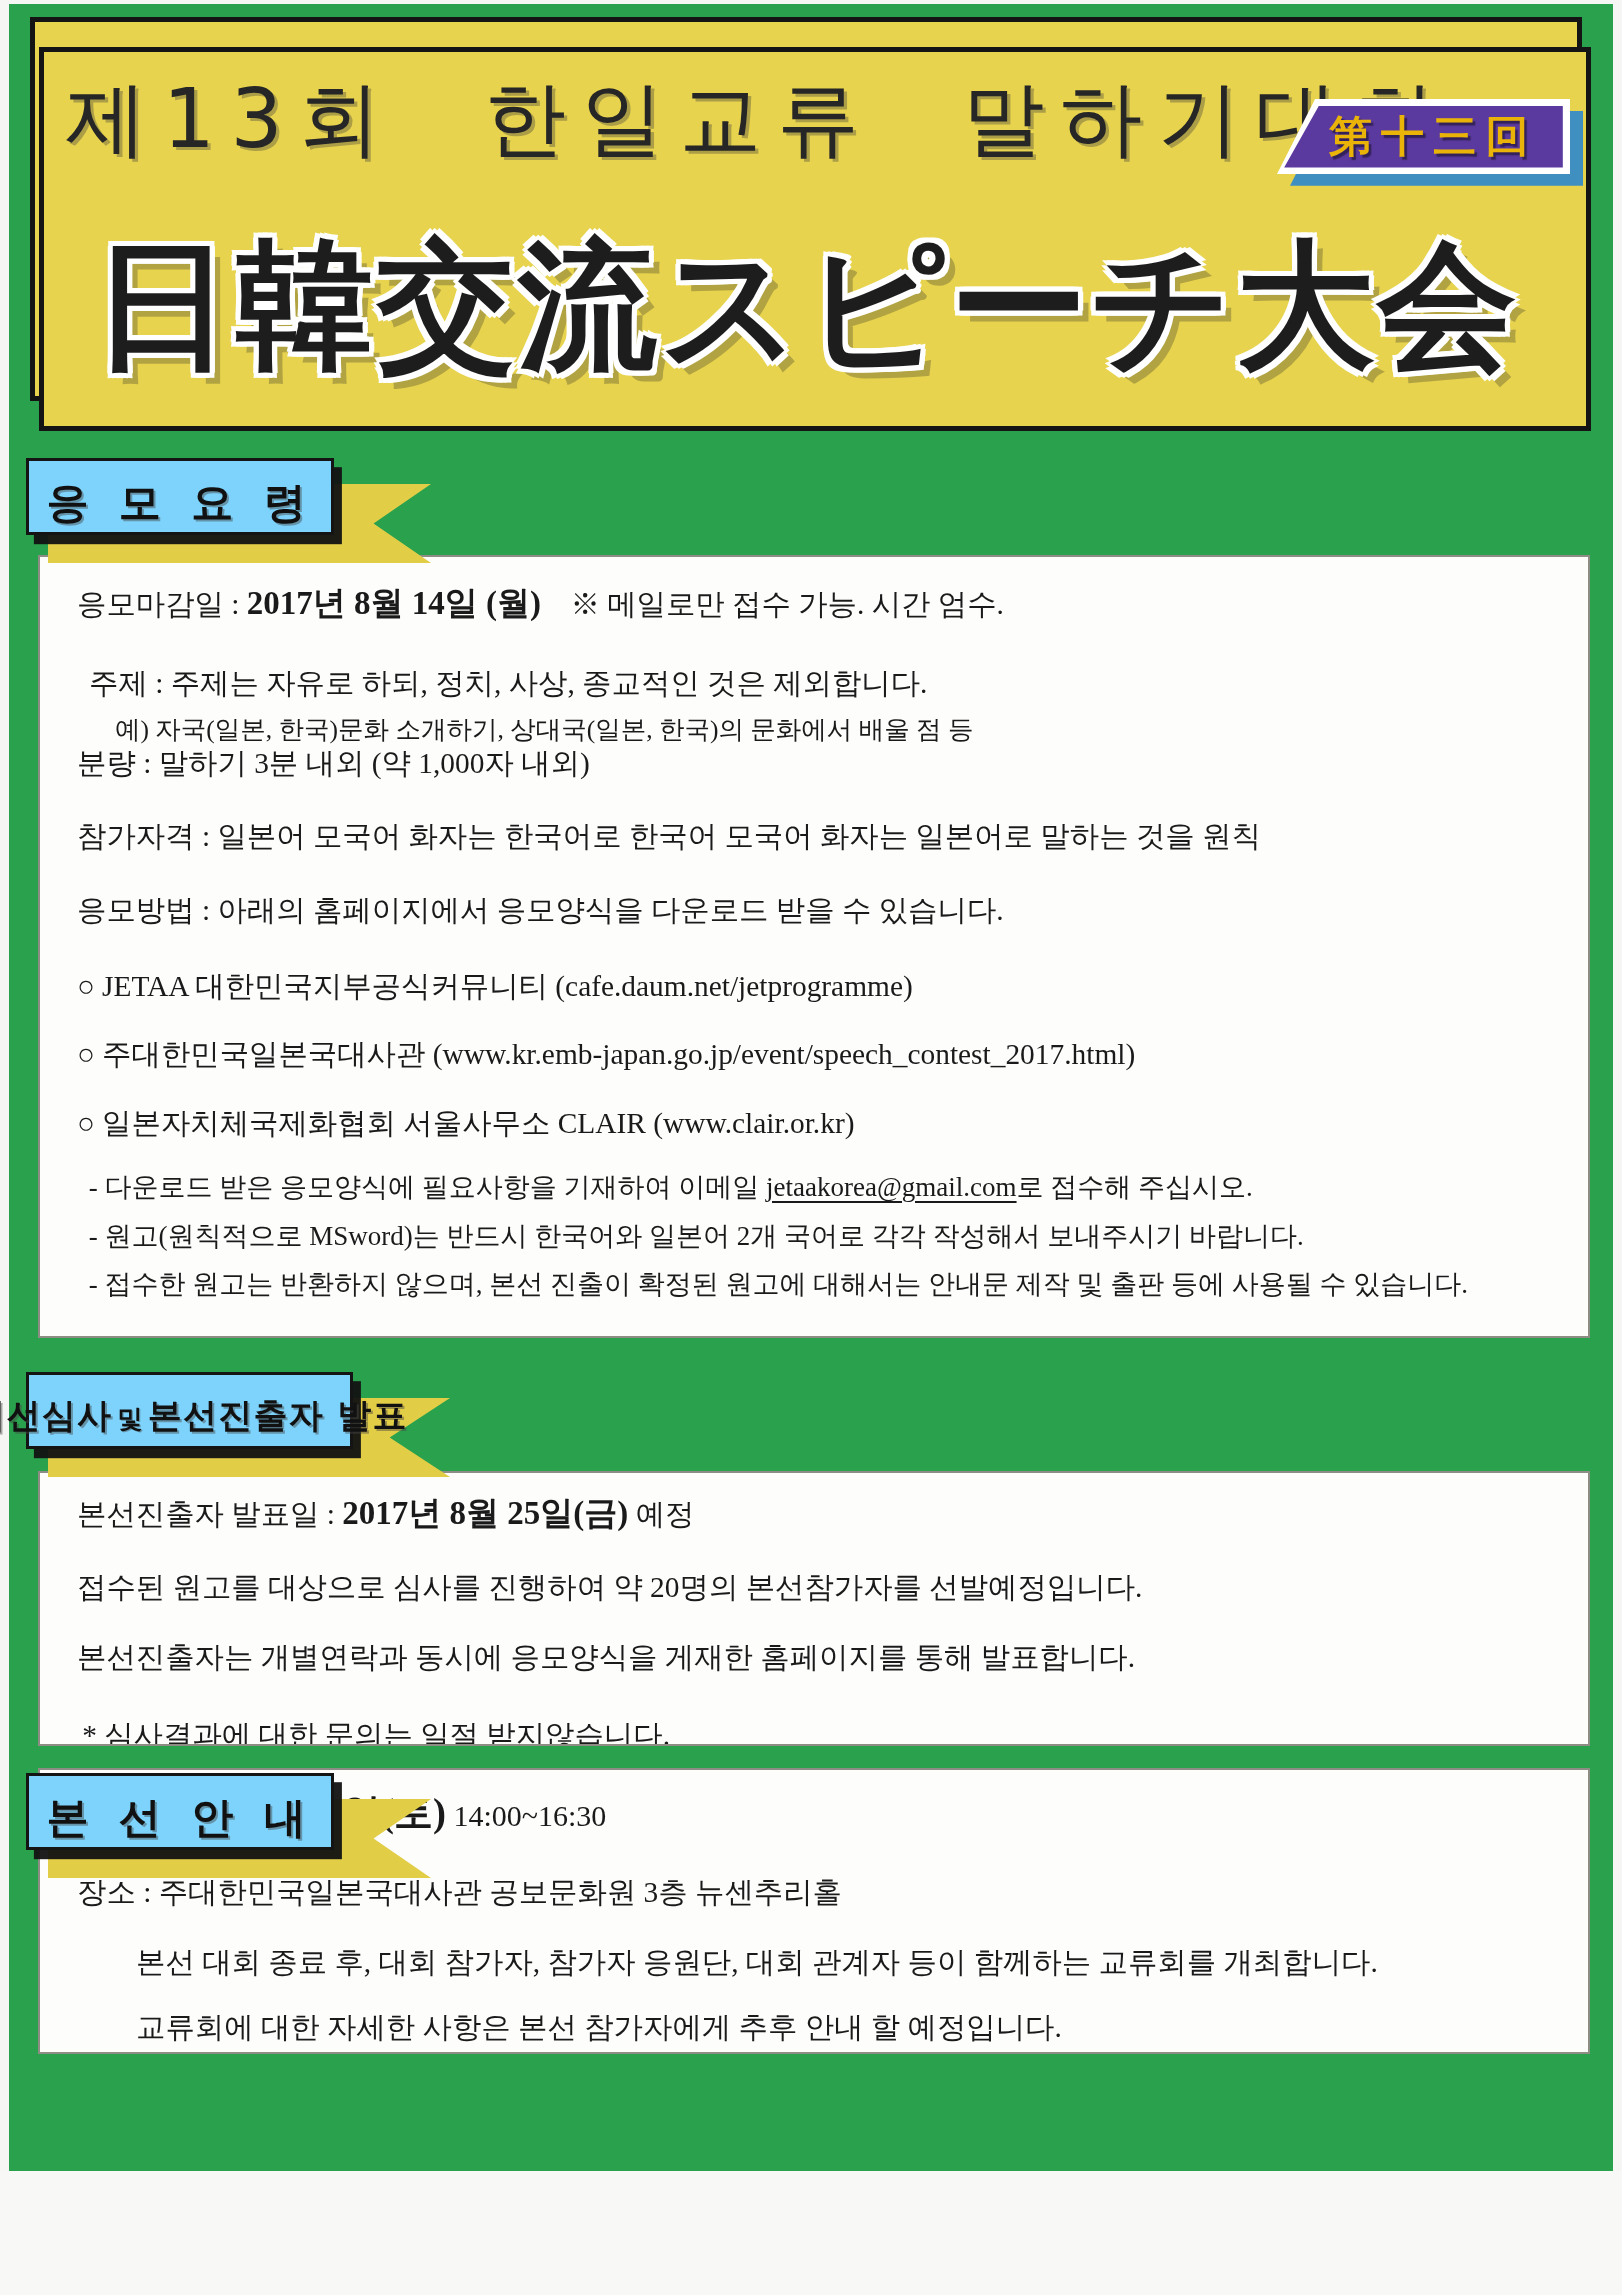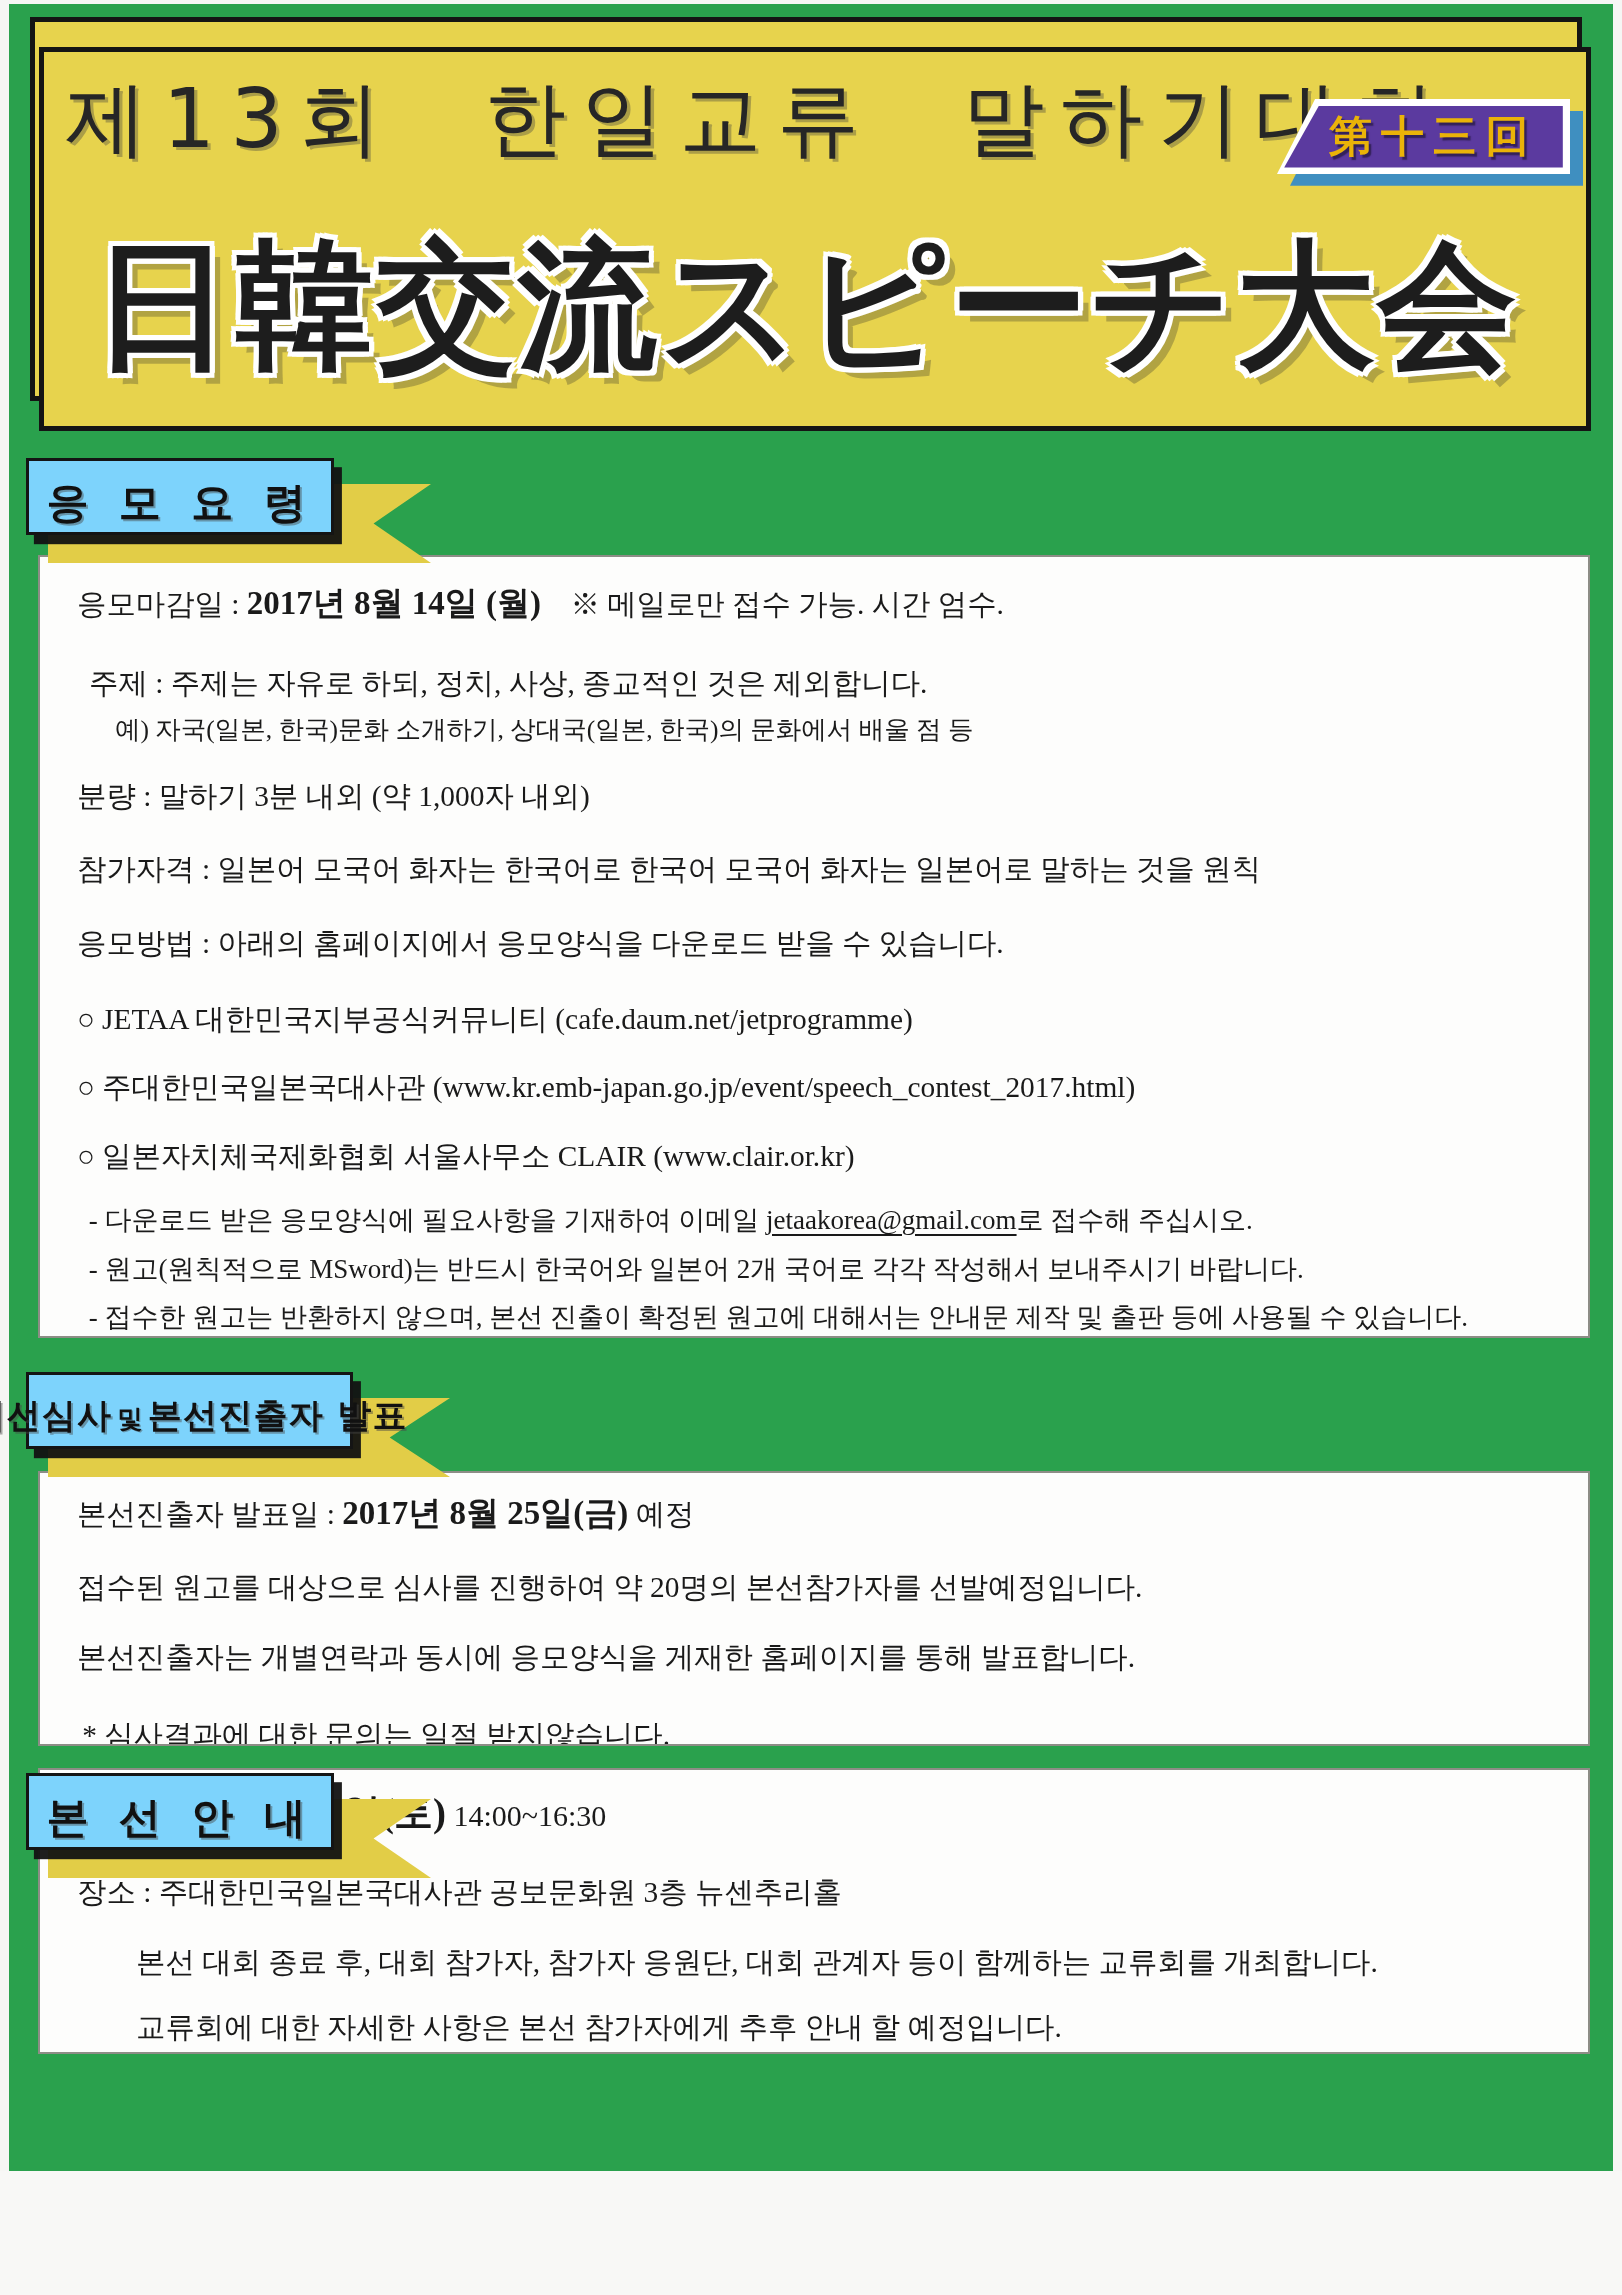--- a/index.html
+++ b/index.html
@@ -127,21 +127,21 @@
       <span class="big">응 모 요 령</span>
     </div>
   </div>
 
   <div class="panel" style="top:555px; height:783px;">
     <div class="row" style="margin-top:5.2px;">
       <span>응모마감일 : </span><span class="bold-date">2017년 8월 14일 (월)</span><span>　※ 메일로만 접수 가능. 시간 엄수.</span>
     </div>
     <div class="row" style="margin-top:42px;margin-left:12px;">주제 : 주제는 자유로 하되, 정치, 사상, 종교적인 것은 제외합니다.</div>
     <div class="row small" style="margin-top:14.4px; padding-left:38px;">예) 자국(일본, 한국)문화 소개하기, 상대국(일본, 한국)의 문화에서 배울 점 등</div>
-    <div class="row" style="margin-top:33px;">분량 : 말하기 3분 내외 (약 1,000자 내외)</div>
+    <div class="row" style="">분량 : 말하기 3분 내외 (약 1,000자 내외)</div>
     <div class="row" style="margin-top:38px;">참가자격 : 일본어 모국어 화자는 한국어로 한국어 모국어 화자는 일본어로 말하는 것을 원칙</div>
     <div class="row" style="margin-top:38px;">응모방법 : 아래의 홈페이지에서 응모양식을 다운로드 받을 수 있습니다.</div>
     <div class="row" style="margin-top:41px;">○ JETAA 대한민국지부공식커뮤니티  (cafe.daum.net/jetprogramme)</div>
     <div class="row" style="margin-top:33px;">○ 주대한민국일본국대사관  (www.kr.emb-japan.go.jp/event/speech_contest_2017.html)</div>
     <div class="row" style="margin-top:34px;">○ 일본자치체국제화협회 서울사무소 CLAIR  (www.clair.or.kr)</div>
     <div class="row note" style="margin-top:29px; padding-left:11.8px;">
       <span>- 다운로드 받은 응모양식에 필요사항을 기재하여 이메일 </span><span class="email">jetaakorea@gmail.com</span><span>로 접수해 주십시오.</span>
     </div>
     <div class="row note" style="margin-top:17px; padding-left:11.8px;">- 원고(원칙적으로 MSword)는 반드시 한국어와 일본어 2개 국어로 각각 작성해서 보내주시기 바랍니다.</div>
     <div class="row note" style="margin-top:15.7px; padding-left:11.8px;">- 접수한 원고는 반환하지 않으며, 본선 진출이 확정된 원고에 대해서는 안내문 제작 및 출판 등에 사용될 수 있습니다.</div>

